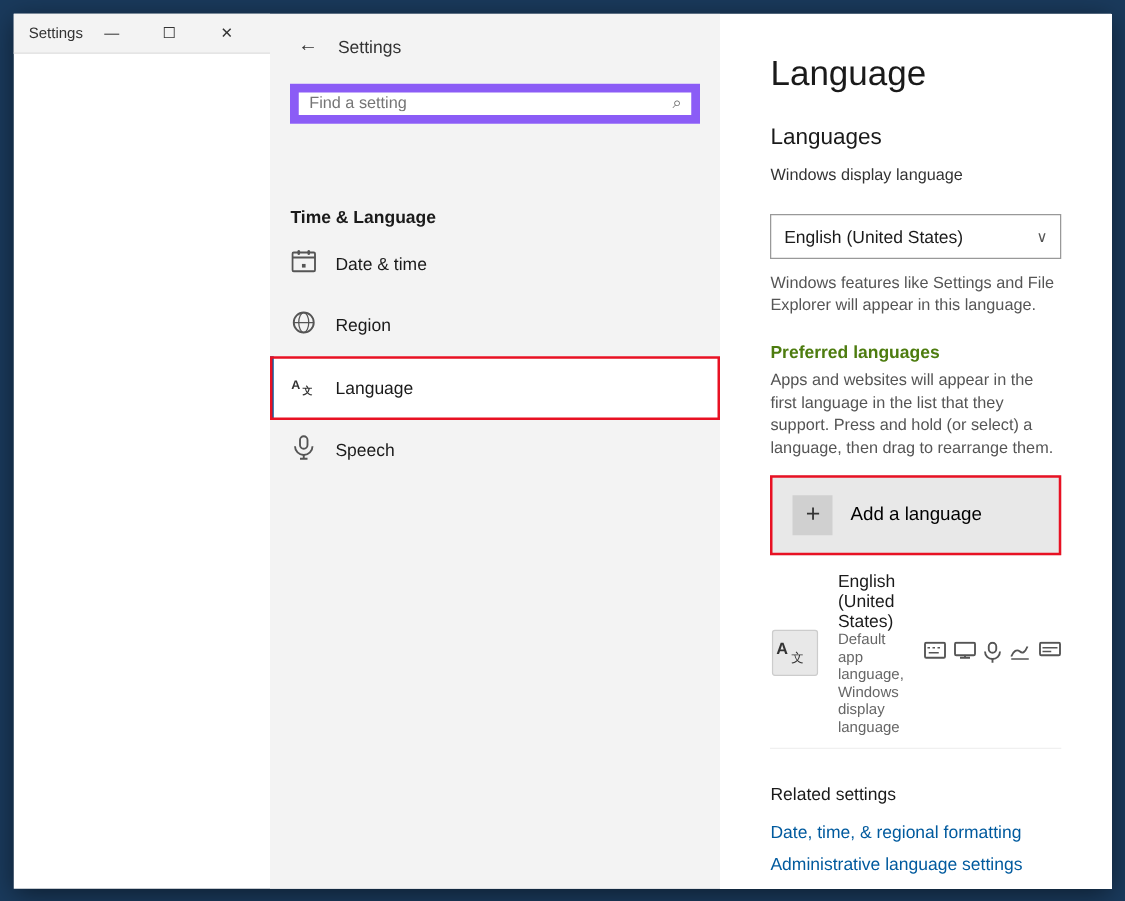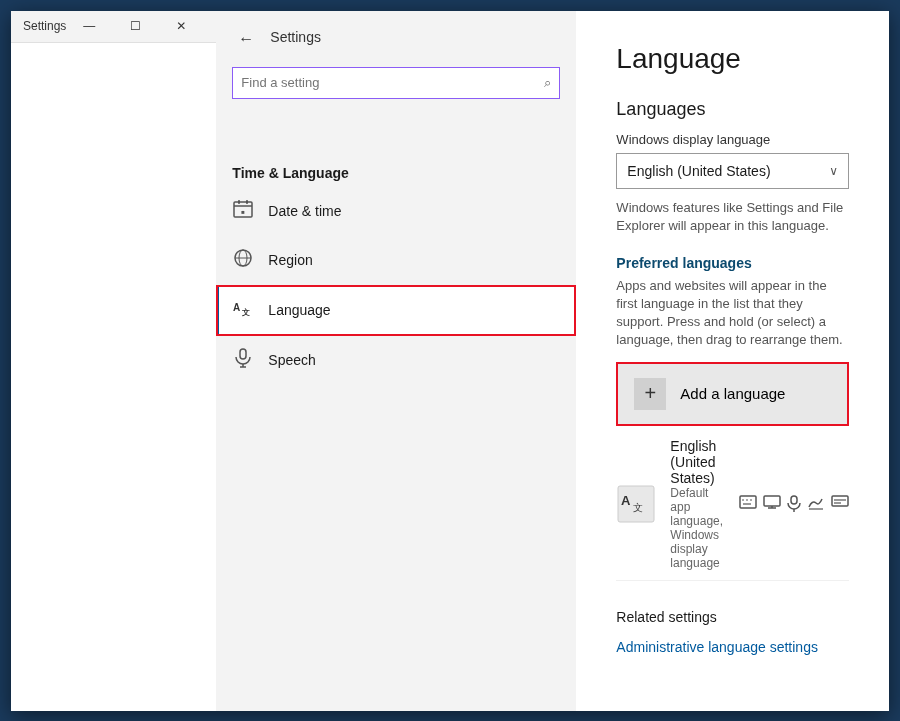--- a/index.html
+++ b/index.html
@@ -83,22 +83,22 @@
       color: #333;
     }
     .sidebar-app-title {
       font-size: 14px;
       font-weight: 400;
       color: #333;
     }
     .search-box {
       margin: 8px 16px 16px 16px;
       display: flex;
-      align-items: center;
-      border: 1px solid #8b5cf6;
+      align-items: flex-start;
+      border: 7px solid #8b5cf6;
       background: #fff;
       height: 32px;
       padding: 0 8px;
     }
     .search-input {
       flex: 1;
       border: none;
       outline: none;
       font-size: 13px;
       color: #666;
@@ -154,21 +154,21 @@
     }
     .section-heading {
       font-size: 18px;
       font-weight: 400;
       color: #1a1a1a;
       margin-bottom: 12px;
     }
     .field-label {
       font-size: 13px;
       color: #333;
-      margin-bottom: 6px;
+      margin-bottom: 24px;
     }
     .dropdown {
       width: 100%;
       height: 36px;
       border: 1px solid #999;
       background: #fff;
       display: flex;
       align-items: center;
       padding: 0 10px;
       justify-content: space-between;
@@ -185,21 +185,21 @@
     }
     .helper-text {
       font-size: 13px;
       color: #555;
       margin-bottom: 20px;
       line-height: 1.4;
     }
     .pref-heading {
       font-size: 14px;
       font-weight: 600;
-      color: #0c4a6e;
+      color: #4d7c0f;
       margin-bottom: 6px;
     }
     .pref-desc {
       font-size: 13px;
       color: #555;
       margin-bottom: 12px;
       line-height: 1.4;
     }
     .add-lang-btn {
       display: flex;
@@ -421,16 +421,17 @@
           <svg width="18" height="14" viewBox="0 0 18 14" fill="none">
             <rect x="1" y="1" width="16" height="10" rx="1" stroke="#555" stroke-width="1.5" fill="none"></rect>
             <line x1="3" y1="5" x2="15" y2="5" stroke="#555" stroke-width="1.2"></line>
             <line x1="3" y1="8" x2="10" y2="8" stroke="#555" stroke-width="1.2"></line>
           </svg>
         </div>
       </div>
 
       <h2 class="related-heading">Related settings</h2>
 
+      <a class="link">Date, time, &amp; regional formatting</a>
       <a class="link">Administrative language settings</a>
     </div>
   </div>
 </div>
 
 </body></html>

